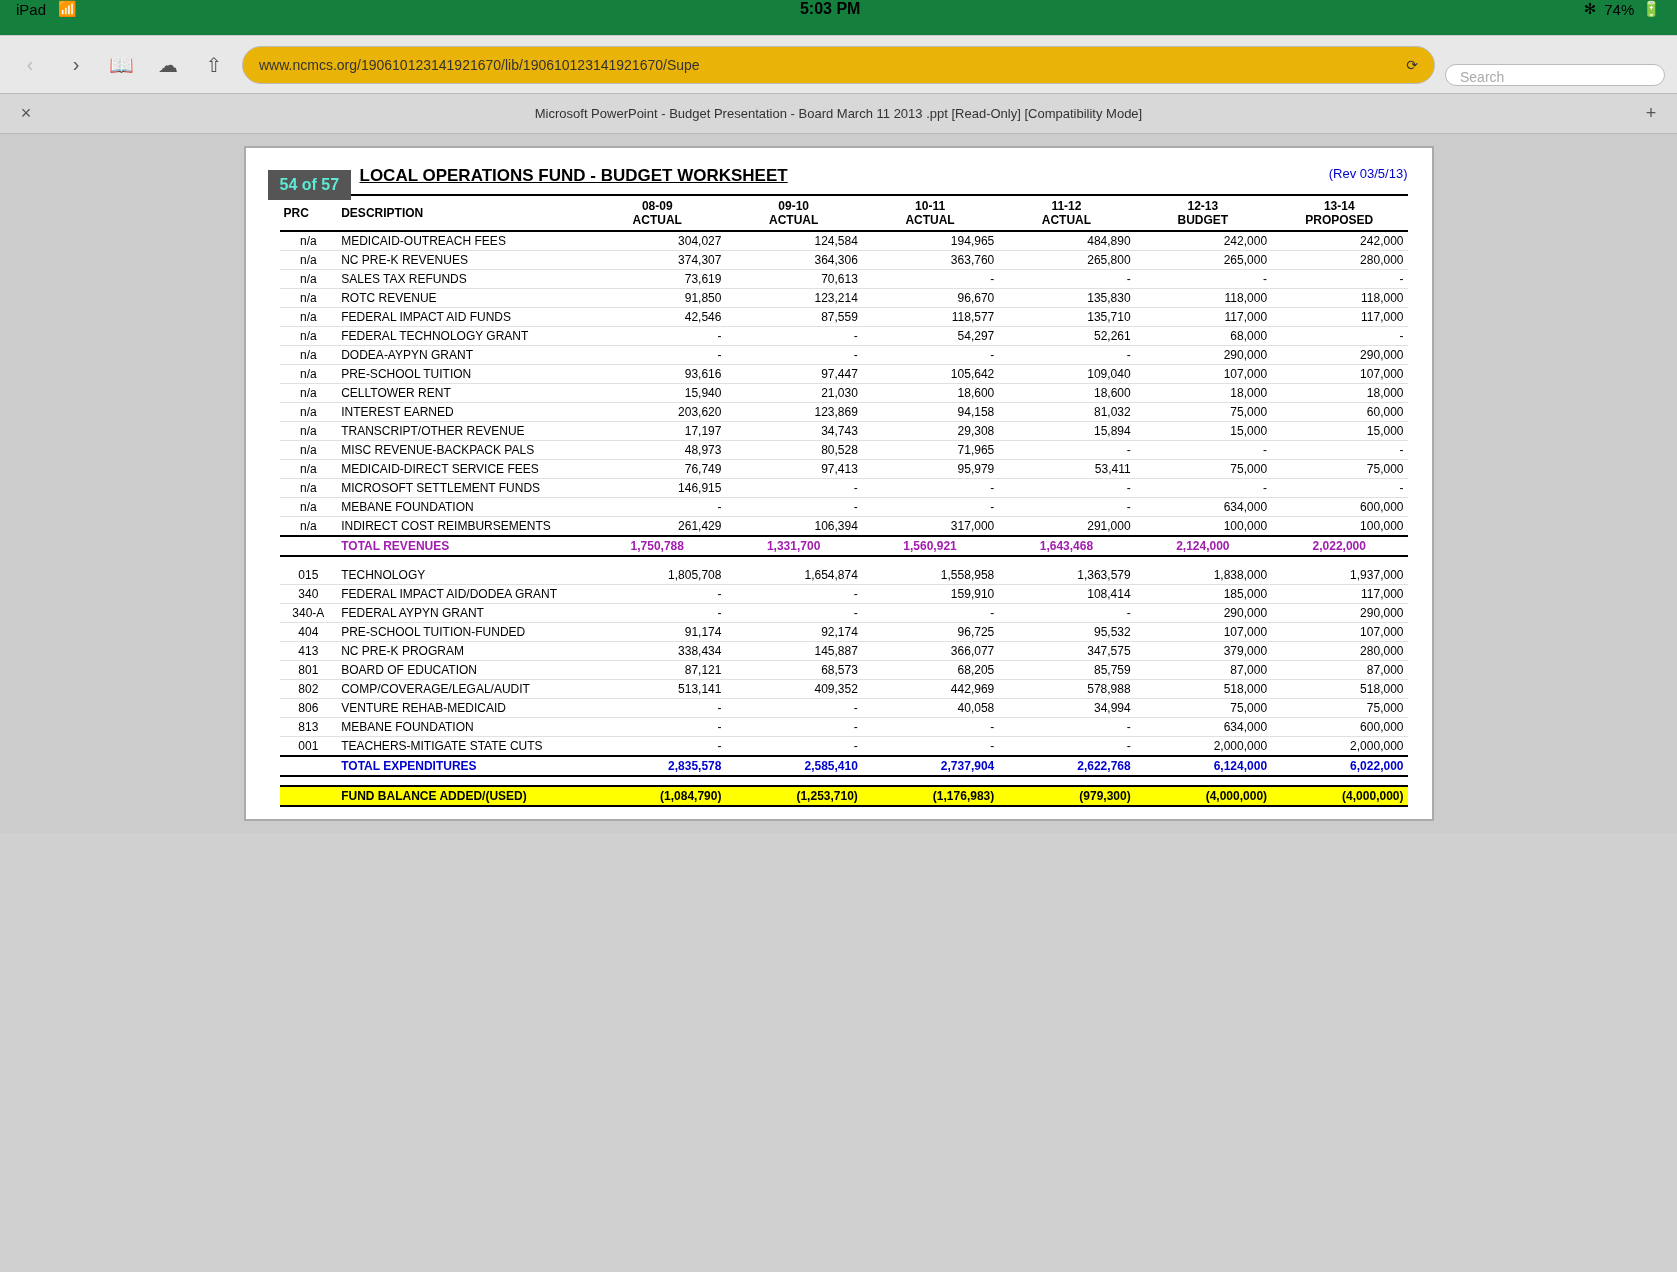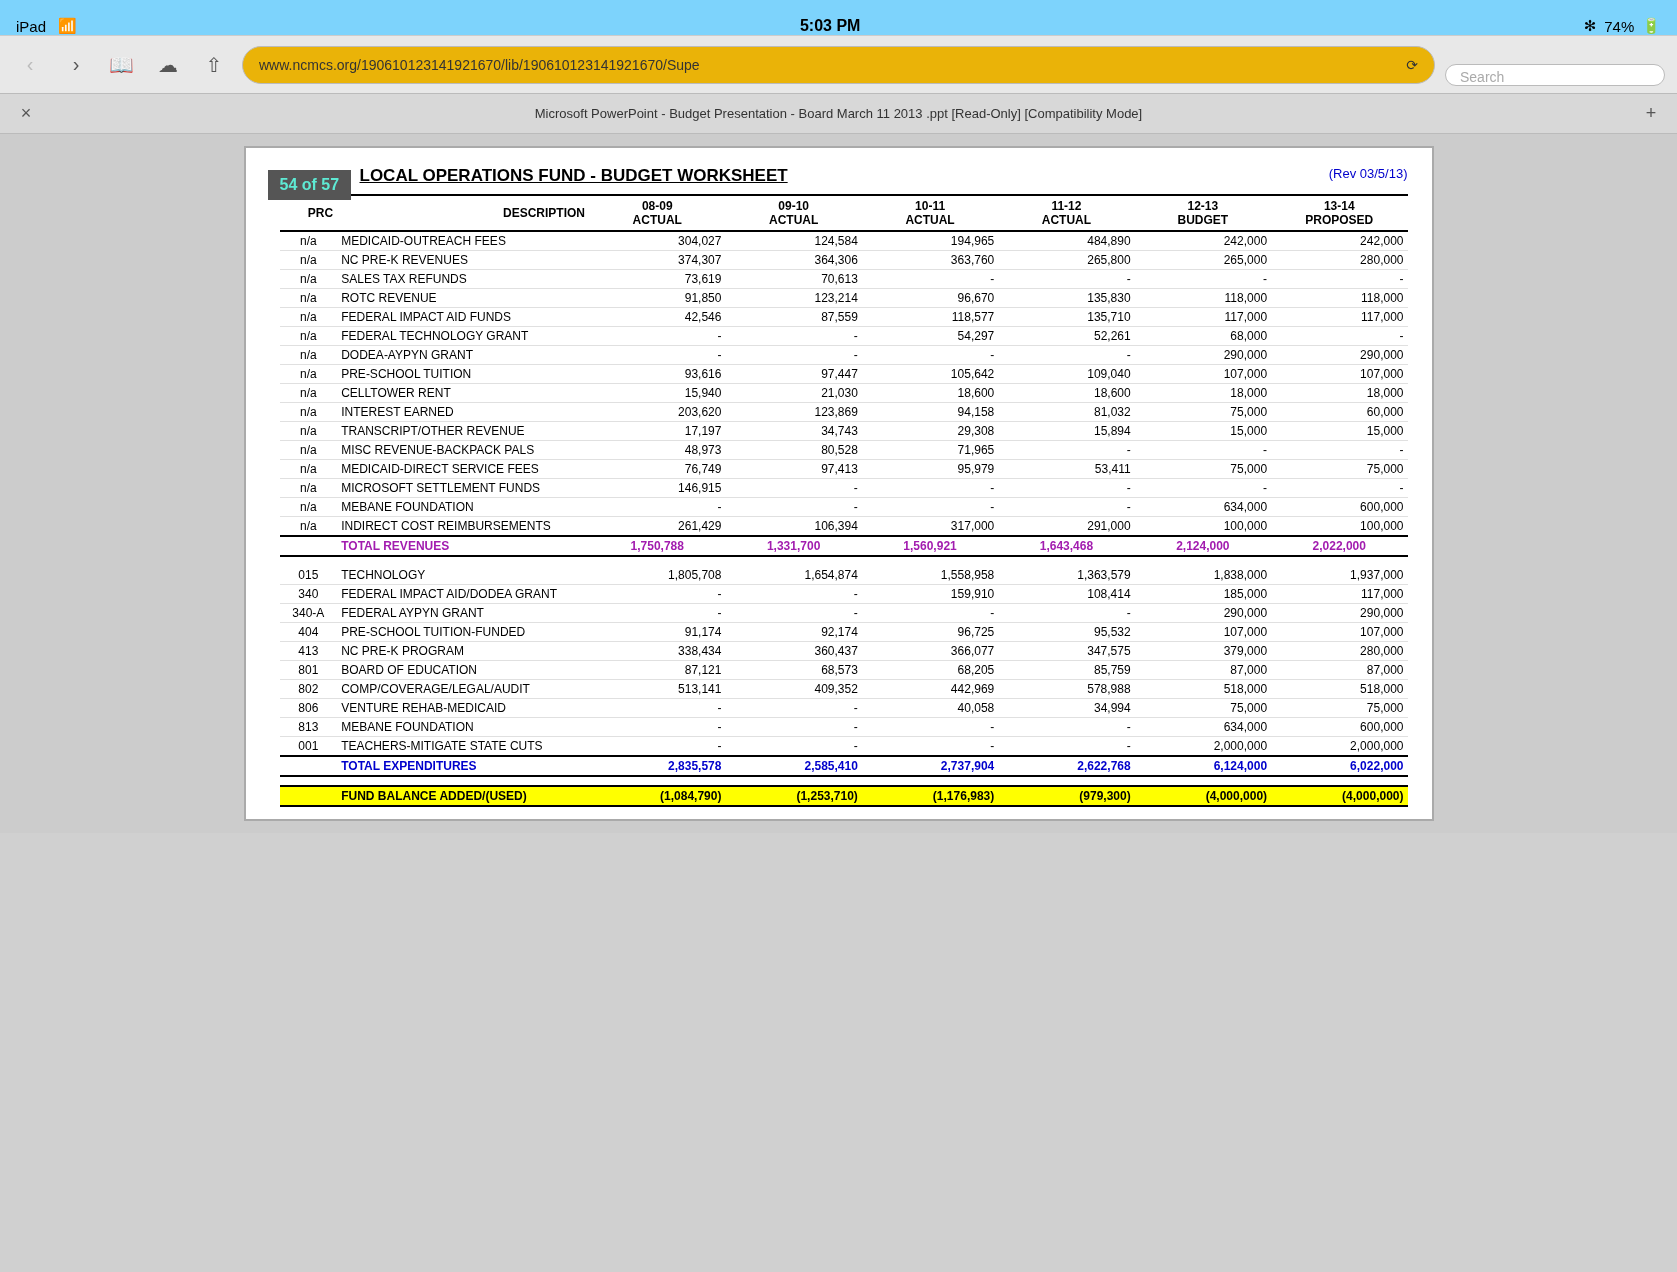--- a/index.html
+++ b/index.html
@@ -1,23 +1,23 @@
 <!DOCTYPE html>
 <html><head>
   <meta charset="utf-8">
   <style>
     * { box-sizing: border-box; margin: 0; padding: 0; }
     body { background: #d0d0d0; font-family: Arial, sans-serif; width: 1677px; min-height: 1272px; }
 
     
     .status-bar {
-      background: #7dd3fc;
+      background: #15803d;
       height: 36px;
       display: flex;
-      align-items: flex-end;
+      align-items: flex-start;
       justify-content: space-between;
       padding: 0 16px;
       font-size: 15px;
       font-weight: 500;
       border-bottom: 1px solid #ccc;
     }
     .status-left { display: flex; align-items: center; gap: 12px; }
     .status-center { font-weight: 600; font-size: 16px; }
     .status-right { display: flex; align-items: center; gap: 8px; }
 
@@ -142,21 +142,21 @@
       font-size: 12.5px;
     }
     .budget-table th {
       text-align: center;
       font-weight: bold;
       font-size: 12px;
       padding: 3px 4px;
       border-bottom: 2px solid #000;
       border-top: 2px solid #000;
     }
-    .budget-table th.left-align { text-align: right; }
+    .budget-table th.left-align { text-align: left; }
     .budget-table td {
       padding: 2px 4px;
       font-size: 12px;
       border-bottom: 1px solid #e0e0e0;
     }
     .budget-table td.right { text-align: right; }
     .budget-table td.center { text-align: center; }
 
     .col-prc { width: 55px; }
     .col-desc { width: 240px; }
@@ -461,21 +461,21 @@
     <td class="right">92,174</td>
     <td class="right">96,725</td>
     <td class="right">95,532</td>
     <td class="right">107,000</td>
     <td class="right">107,000</td>
   </tr>
                 <tr>
     <td class="center">413</td>
     <td>NC PRE-K PROGRAM</td>
     <td class="right">338,434</td>
-    <td class="right">360,437</td>
+    <td class="right">145,887</td>
     <td class="right">366,077</td>
     <td class="right">347,575</td>
     <td class="right">379,000</td>
     <td class="right">280,000</td>
   </tr>
                 <tr>
     <td class="center">801</td>
     <td>BOARD OF EDUCATION</td>
     <td class="right">87,121</td>
     <td class="right">68,573</td>

